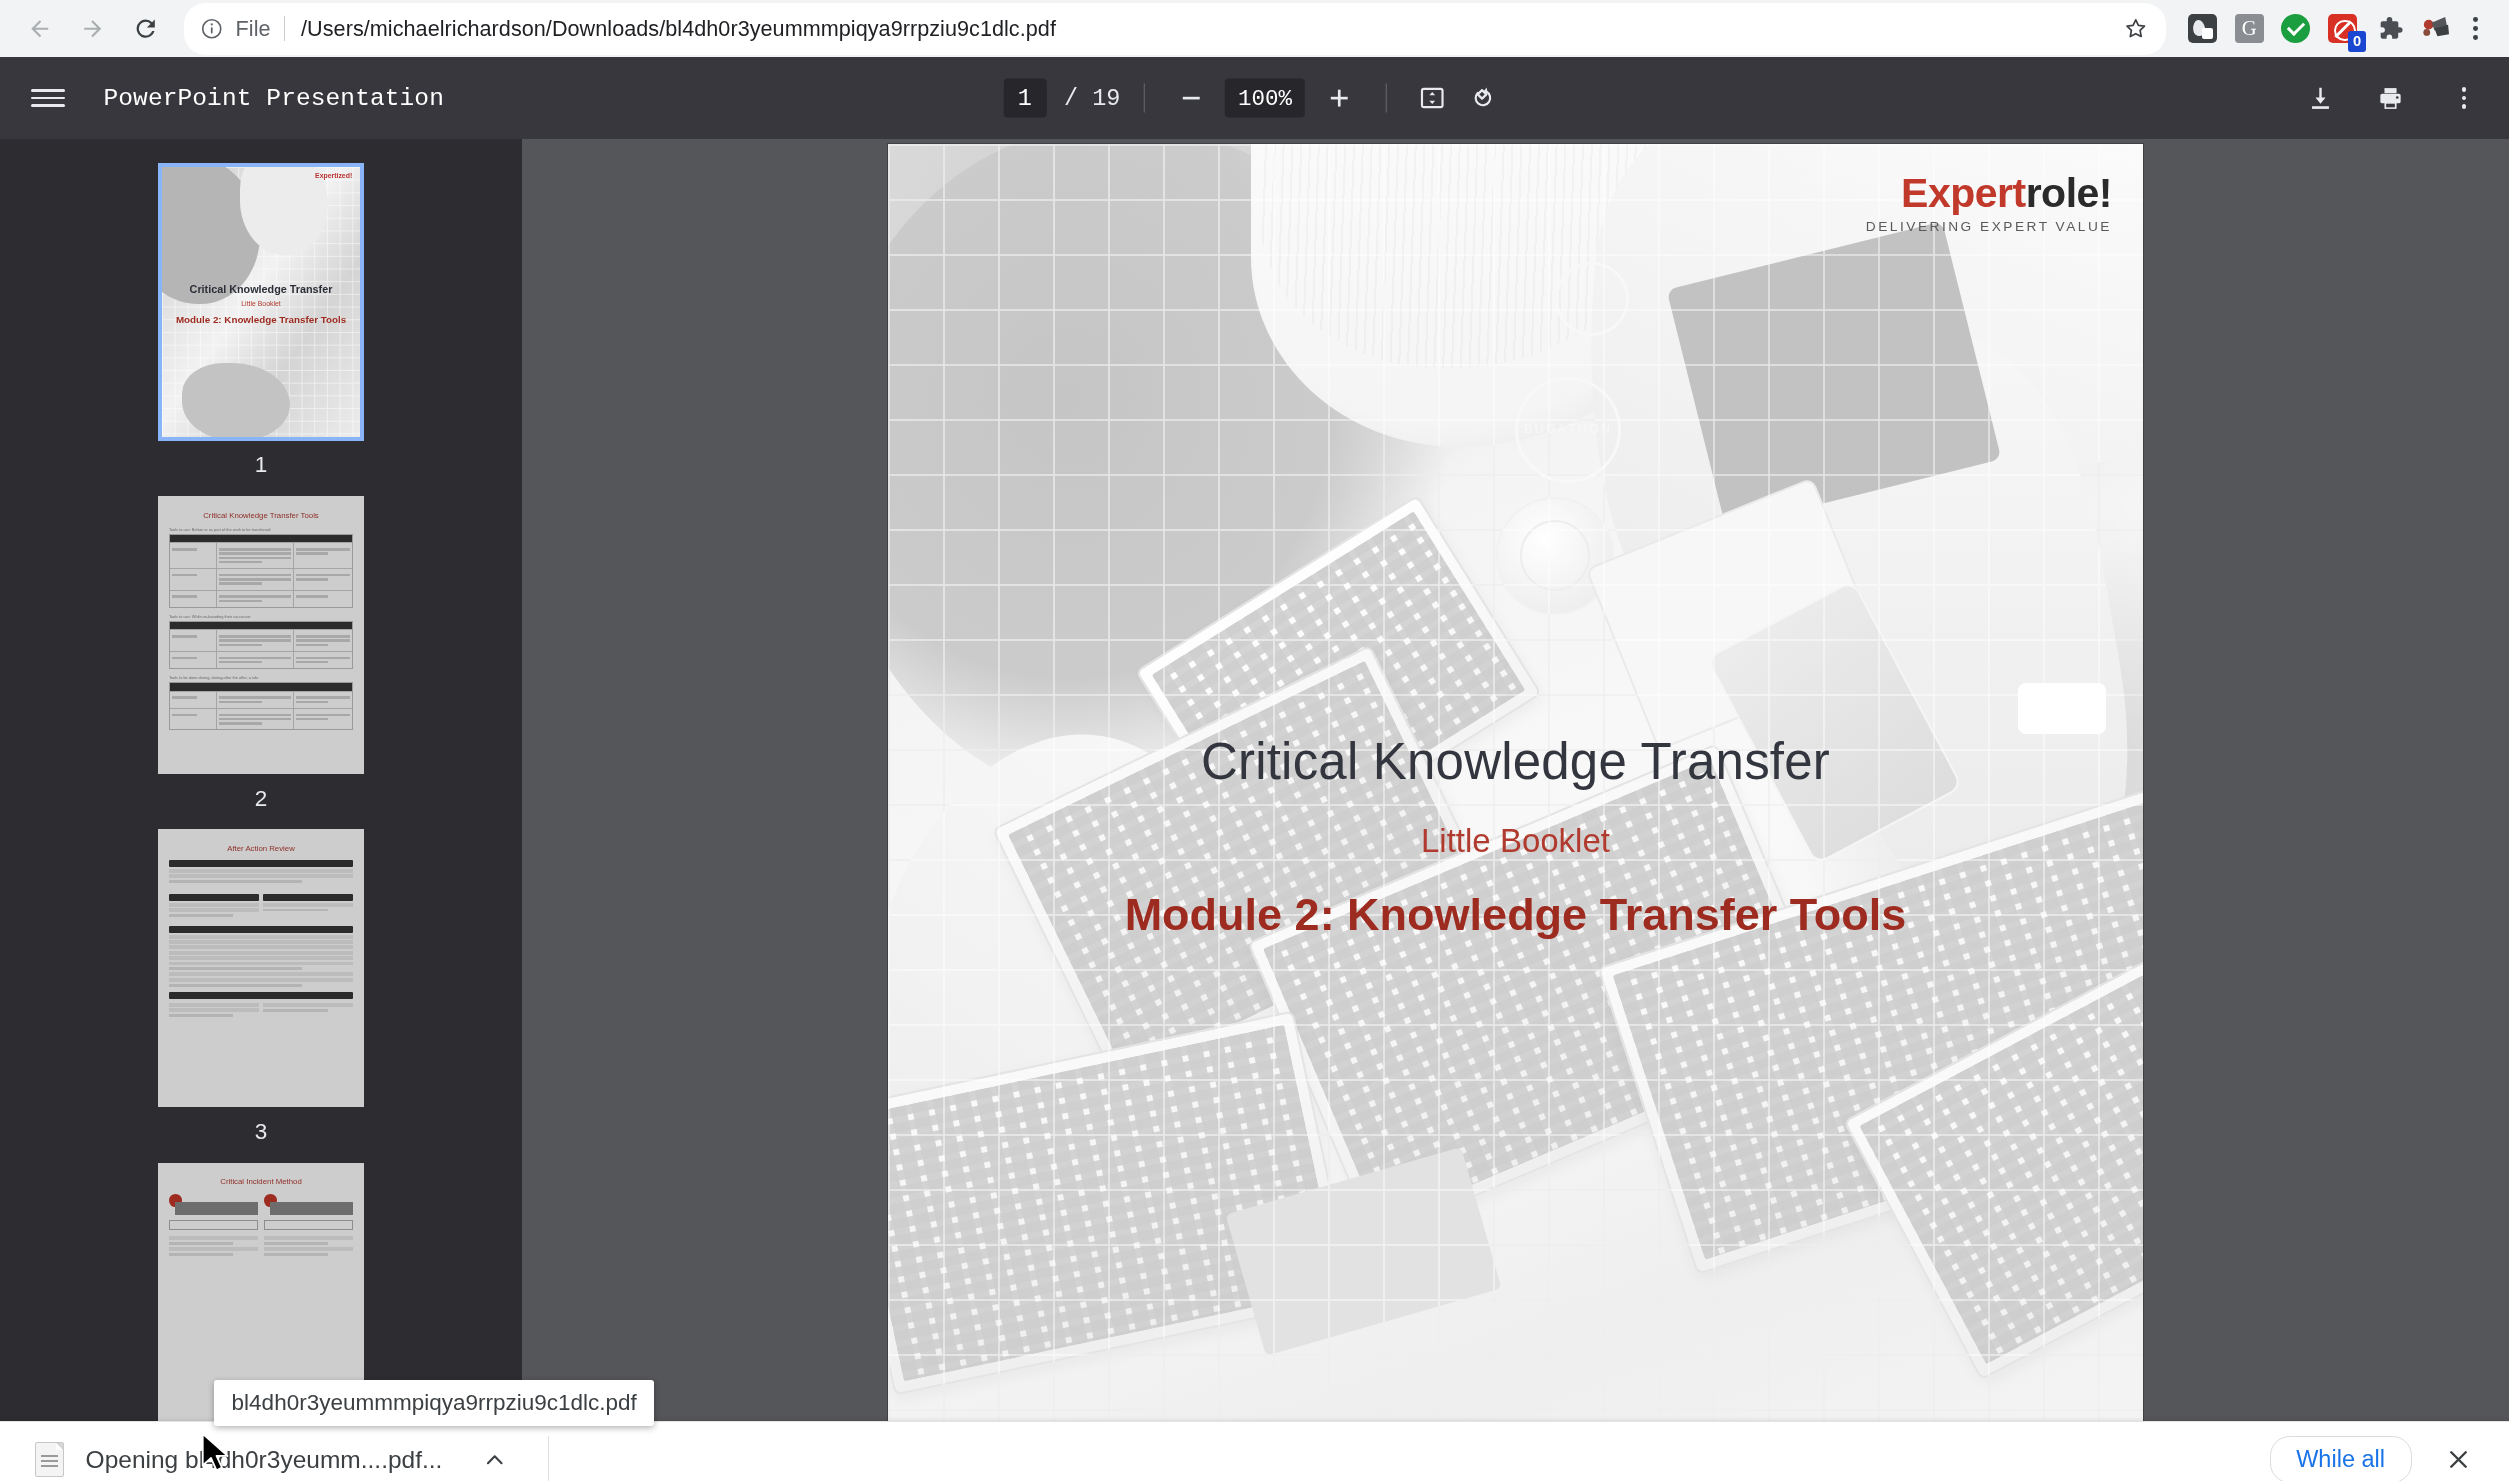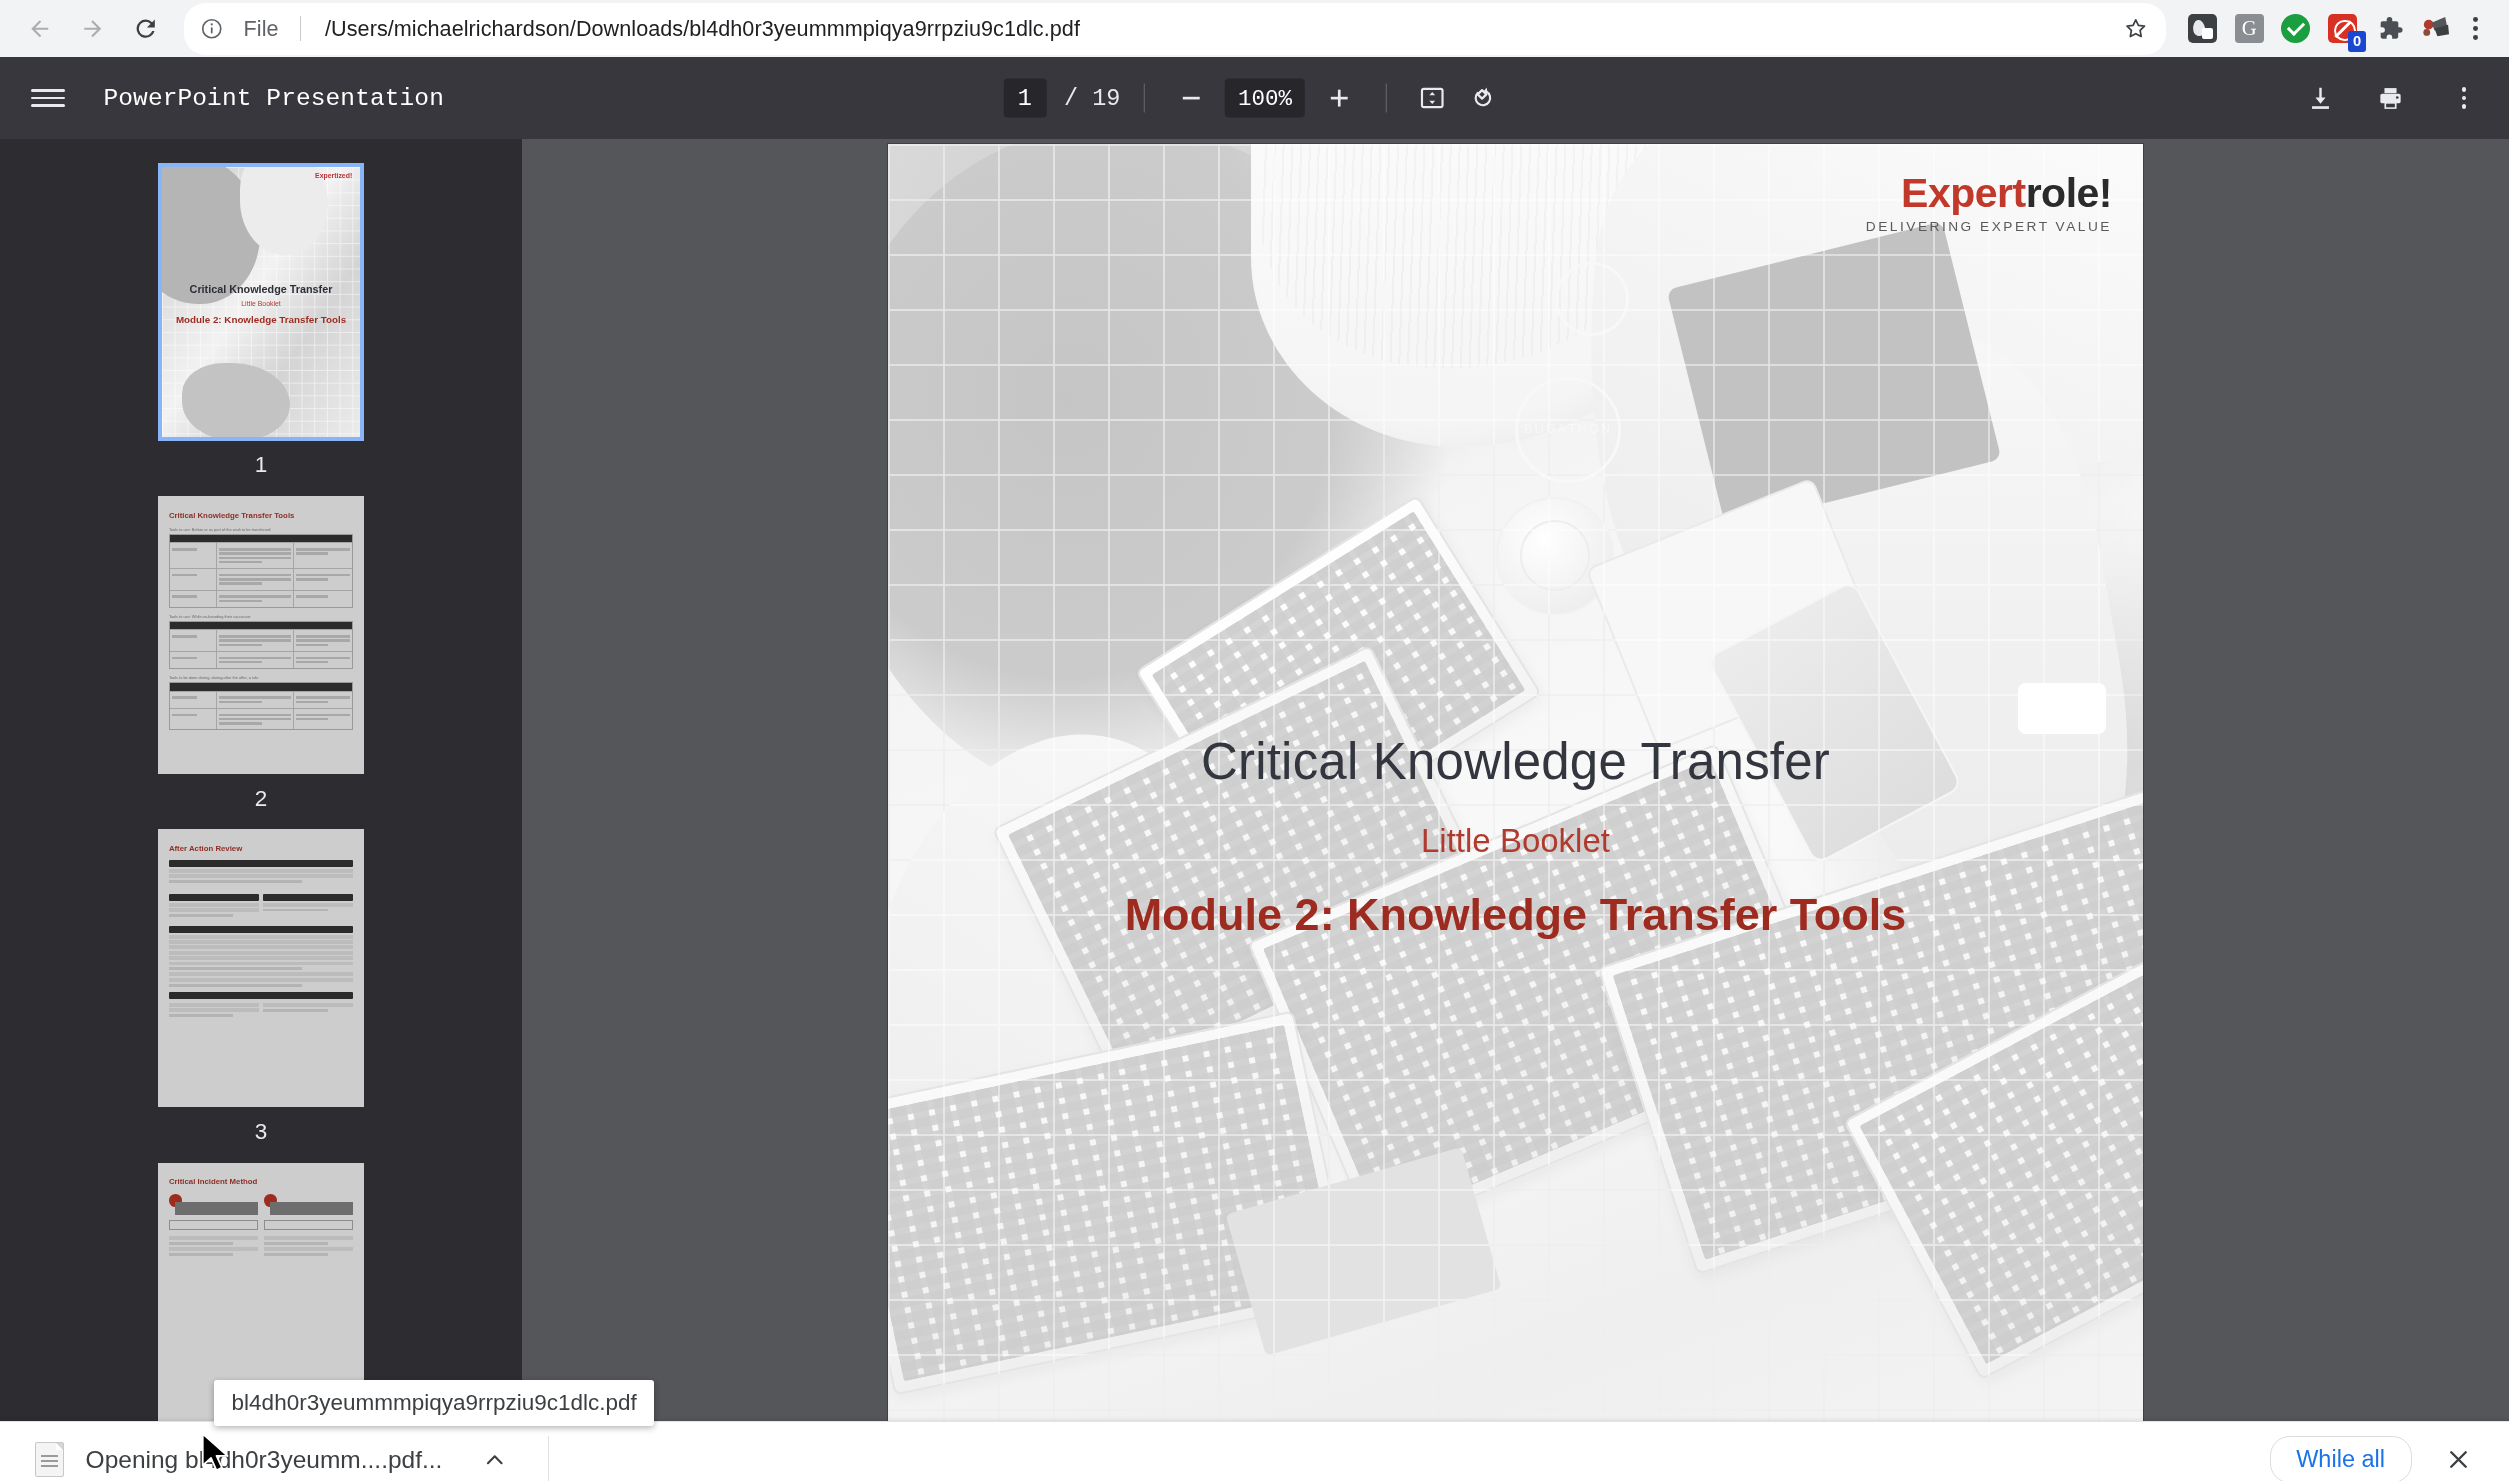--- a/index.html
+++ b/index.html
@@ -33,21 +33,20 @@
   .omnibox {
     flex: 1 1 auto;
     height: 52px;
     margin: 0 9.8px 0 11.8px;
     background: #ffffff;
     border-radius: 21.6px;
     display: flex;
     align-items: center;
     padding: 0 7.8px 0 15.7px;
     min-width: 0;
-    gap: 8px;
   }
   .info-icon { flex: 0 0 auto; margin-right: 11.8px; display:flex; }
   .scheme-label {
     font-size: 21.6px;
     color: #5f6368;
     white-space: nowrap;
     padding-right: 13.7px;
     letter-spacing: 0.1px;
   }
   .omni-sep {
@@ -190,21 +189,21 @@
      background-image: linear-gradient(#fff 1px, transparent 1px), linear-gradient(90deg,#fff 1px,transparent 1px);
      background-size: 12.7px 12.7px; }
   .t1 .blob { position:absolute; background:#b5b5b5; border-radius:40% 55% 48% 52%; }
   .t1 .logo { position:absolute; right:7.8px; top:5.9px; font-size:6.9px; color:#b33; font-weight:bold;}
   .t1 .tt1 { position:absolute; left:0;right:0; top:116px; text-align:center; font-size:10.8px; color:#2c2f38; font-weight:bold;}
   .t1 .tt2 { position:absolute; left:0;right:0; top:133px; text-align:center; font-size:6.9px; color:#b03a2e;}
   .t1 .tt3 { position:absolute; left:0;right:0; top:147px; text-align:center; font-size:9.8px; color:#9e2b20; font-weight:bold;}
 
   
   .tdoc { background:#cdcdcd; padding:6.9px; }
-  .tdoc .head { font-size:7.8px; color:#8e2f27; font-weight:bold; margin:3.9px 0 6.9px;}
+  .tdoc .head { text-align:center; font-size:7.8px; color:#8e2f27; font-weight:normal; margin:3.9px 0 6.9px;}
   .tdoc .bar { height:6.9px; background:#2b2b2b; margin:4.9px 0 2px; border-radius:1px;}
   .tdoc .row { height:3.9px; background:#bcbcbc; margin:1.5px 0; }
   .tdoc .rowl { height:2.9px; background:#b4b4b4; margin:2px 0; width:72%; }
   .tdoc .tbl { border:1px solid #9a9a9a; margin-bottom:5.9px; }
   .tdoc .tbl .cellrow { display:flex; border-bottom:1px solid #a5a5a5; }
   .tdoc .tbl .cellrow:last-child { border-bottom:none; }
   .tdoc .cell { padding:2.9px 2px; }
   .tdoc .c1 { width:26%; border-right:1px solid #a5a5a5;}
   .tdoc .c2 { width:42%; border-right:1px solid #a5a5a5;}
   .tdoc .c3 { width:32%; }

